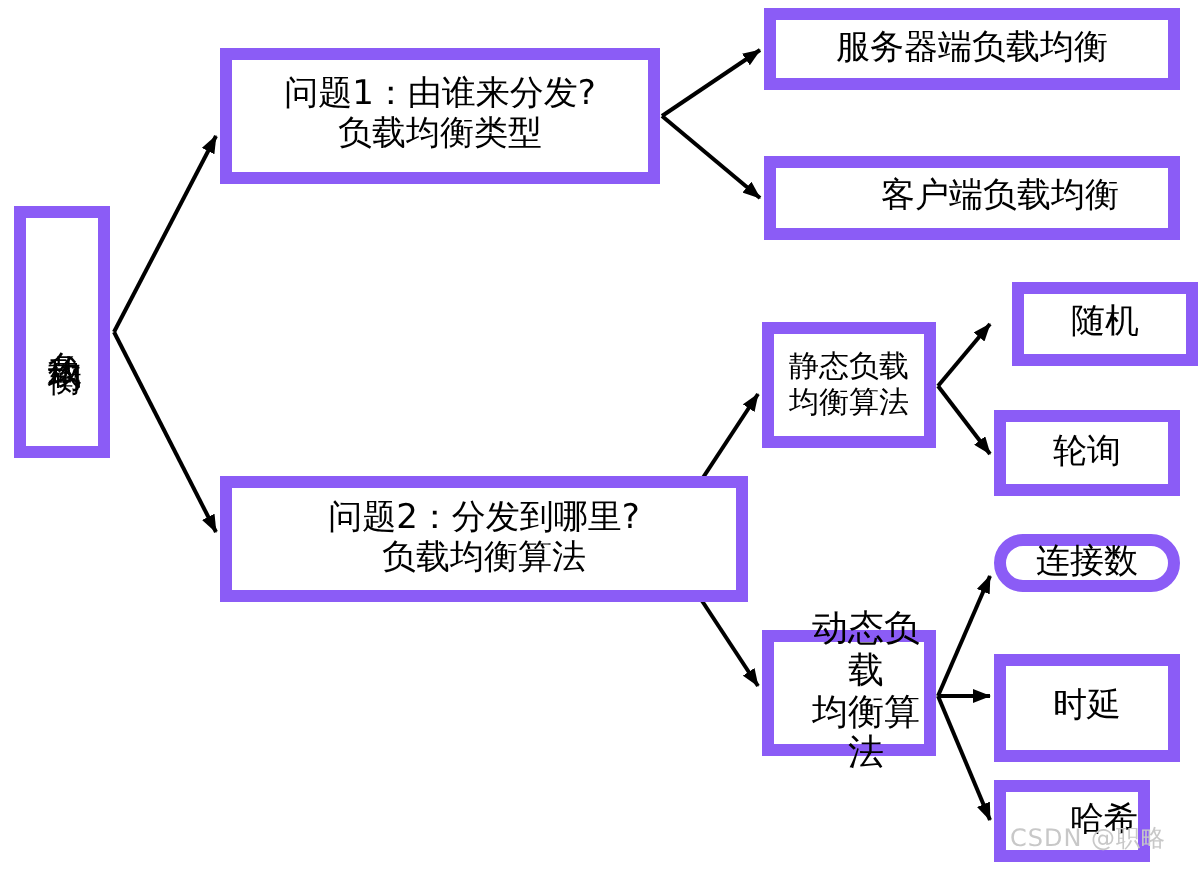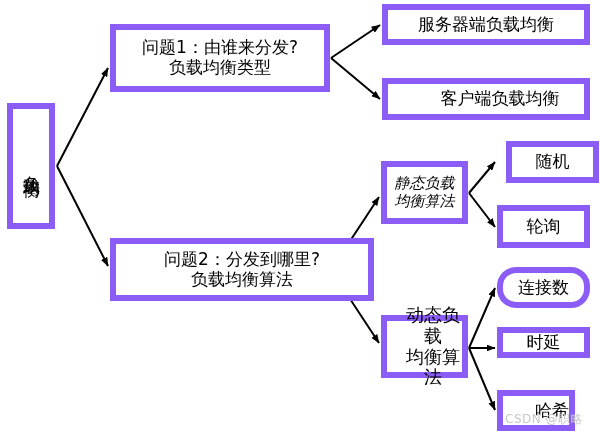--- a/index.html
+++ b/index.html
@@ -53,26 +53,26 @@
   .node-text {
     display: block;
     white-space: pre-line;
   }
   
   #node-root            { left: 7px;   top: 103px; width: 48px;  height: 126px; }
   #node-question1       { left: 110px; top: 24px;  width: 220px; height: 68px;  }
   #node-question2       { left: 110px; top: 238px; width: 264px; height: 63px;  }
   #node-server-lb       { left: 382px; top: 4px;   width: 208px; height: 41px;  }
   #node-client-lb       { left: 382px; top: 78px;  width: 208px; height: 42px; padding-left: 28px;  }
-  #node-static-algo     { left: 381px; top: 161px; width: 87px;  height: 63px;  font-size: 15px; font-style: italic; }
+  #node-static-algo     { left: 381px; top: 161px; width: 87px;  height: 63px;  font-size: 15px; }
   #node-dynamic-algo    { left: 381px; top: 315px; width: 87px;  height: 63px;  font-size: 18px; padding-left: 17px; }
   #node-random          { left: 506px; top: 141px; width: 93px;  height: 42px;  }
   #node-round-robin     { left: 497px; top: 205px; width: 93px;  height: 43px;  }
-  #node-connections     { left: 497px; top: 267px; width: 93px;  height: 41px; border-radius: 19px;  }
-  #node-latency         { left: 497px; top: 327px; width: 93px;  height: 31px;  }
+  #node-connections     { left: 497px; top: 267px; width: 93px;  height: 29px; border-radius: 19px;  }
+  #node-latency         { left: 497px; top: 327px; width: 93px;  height: 54px;  }
   #node-hash            { left: 497px; top: 390px; width: 78px;  height: 41px; justify-content: flex-end;  }
 
   #watermark {
     position: absolute;
     left: 505px;
     top: 411px;
     font-size: 12px;
     color: #c8c8c8;
     letter-spacing: 0.5px;
     white-space: nowrap;

